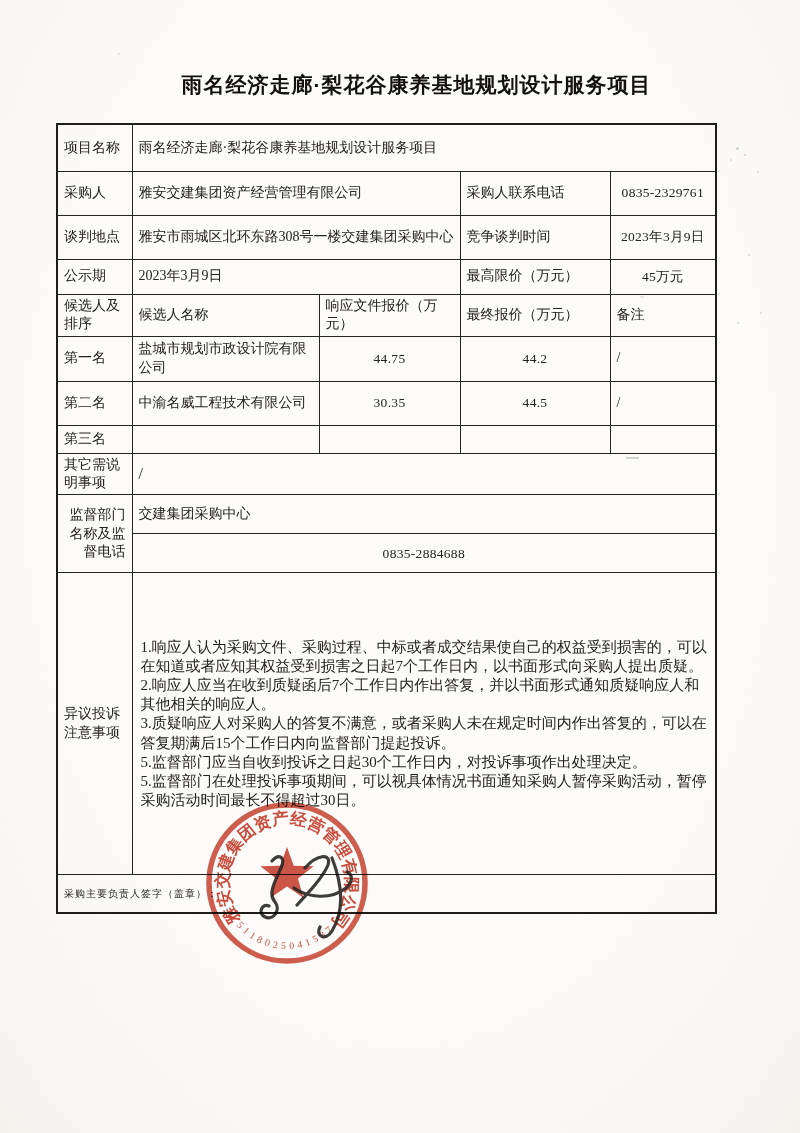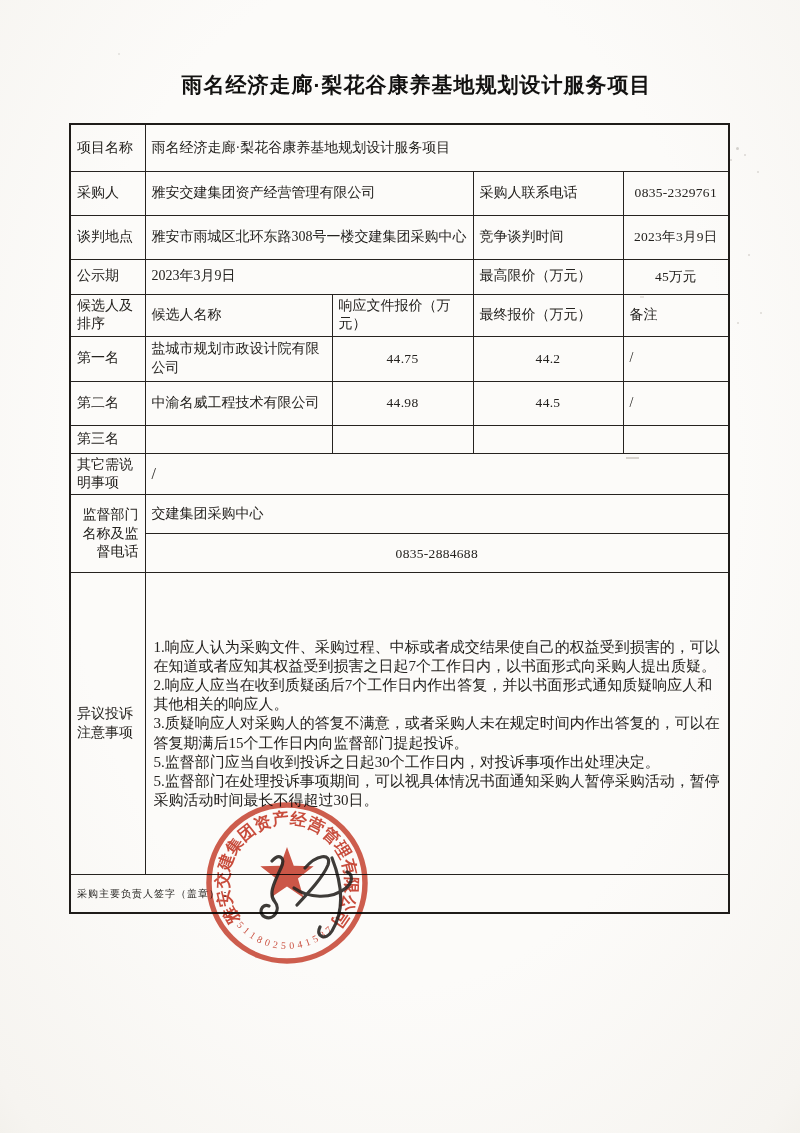--- a/index.html
+++ b/index.html
@@ -9,21 +9,21 @@
     font-family:"Liberation Serif","DejaVu Serif",serif;
     color:#211f1c;
     padding-left:33px;
   }
   .title{
     position:absolute;top:72px;left:0;width:100%;text-align:center;
     font-family:"Liberation Sans","DejaVu Sans",sans-serif;
     font-weight:700;font-size:21px;line-height:26px;color:#121110;letter-spacing:1px;
   }
   table.doc{
-    position:absolute;left:69px;top:123px;width:659px;
+    position:absolute;left:56px;top:123px;width:659px;
     border-collapse:collapse;table-layout:fixed;
     font-size:14px;color:#24221f;
     border:2px solid #1f1c19;
   }
   table.doc td{
     border:1.5px solid #262320;
     padding:2px 6px;vertical-align:middle;line-height:1.32;
     overflow:hidden;word-break:break-all;
   }
   td.lbl{padding:2px 4px;}
@@ -91,21 +91,21 @@
     <tr style="height:45px">
       <td class="lbl">第一名</td>
       <td>盐城市规划市政设计院有限公司</td>
       <td class="num">44.75</td>
       <td class="num">44.2</td>
       <td class="c">/</td>
     </tr>
     <tr style="height:44px">
       <td class="lbl">第二名</td>
       <td>中渝名威工程技术有限公司</td>
-      <td class="num">44.98</td>
+      <td class="num">30.35</td>
       <td class="num">44.5</td>
       <td class="c">/</td>
     </tr>
     <tr style="height:28px">
       <td class="lbl">第三名</td>
       <td></td>
       <td class="num"></td>
       <td class="num"></td>
       <td class="c"></td>
     </tr>

